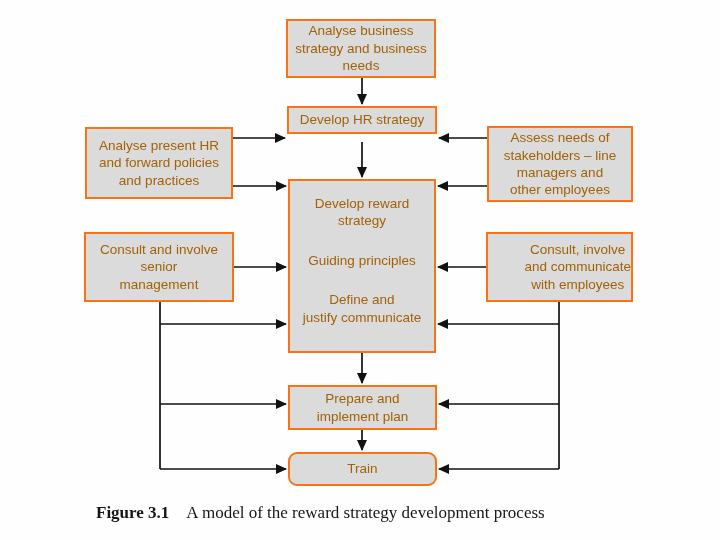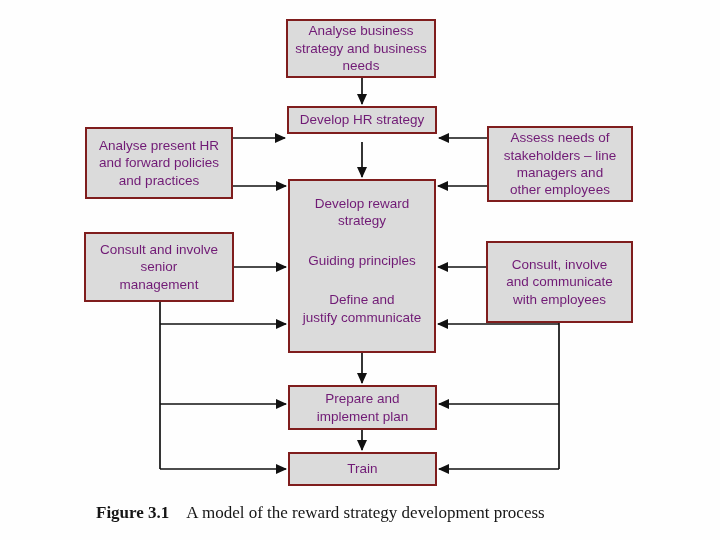--- a/index.html
+++ b/index.html
@@ -12,27 +12,27 @@
   }
   .stage {
     position: absolute; left: 0; top: 0;
     width: 720px; height: 540px;
     background: #fefefe;
   }
   svg.connectors { position: absolute; left: 0; top: 0; }
   .node {
     position: absolute;
     background: #dbdbdb;
-    border: 2px solid #7f1d1d;
+    border: 2px solid #f97316;
     box-sizing: border-box;
     display: flex;
     align-items: center;
     justify-content: center;
     text-align: center;
-    color: #701a75;
+    color: #a16207;
     font-size: 13.5px;
     line-height: 1.29;
   }
   .node .lbl { white-space: pre-line; }
   .node-tall {
     flex-direction: column;
     justify-content: space-between;
     padding: 14px 6px 25px;
   }
   .caption {
@@ -115,32 +115,32 @@
     <span class="lbl">Define and
 justify communicate</span>
   </div>
 
   <div class="node" style="left:84px;  top:232px; width:150px; height:70px;">
     <span class="lbl">Consult and involve
 senior
 management</span>
   </div>
 
-  <div class="node" style="left:486px; top:241px; width:147px; height:82px;">
+  <div class="node" style="left:486px; top:232px; width:147px; height:70px;justify-content:flex-end;">
     <span class="lbl">Consult, involve
 and communicate
 with employees</span>
   </div>
 
   <div class="node" style="left:288px; top:385px; width:149px; height:45px;">
     <span class="lbl">Prepare and
 implement plan</span>
   </div>
 
-  <div class="node" style="left:288px; top:452px; width:149px; height:34px;">
+  <div class="node" style="left:288px; top:452px; width:149px; height:34px;border-radius:9px;">
     <span class="lbl">Train</span>
   </div>
 
   <div class="caption">
     <span class="fig">Figure 3.1</span><span>A model of the reward strategy development process</span>
   </div>
 
 </div>
 
 </body></html>

